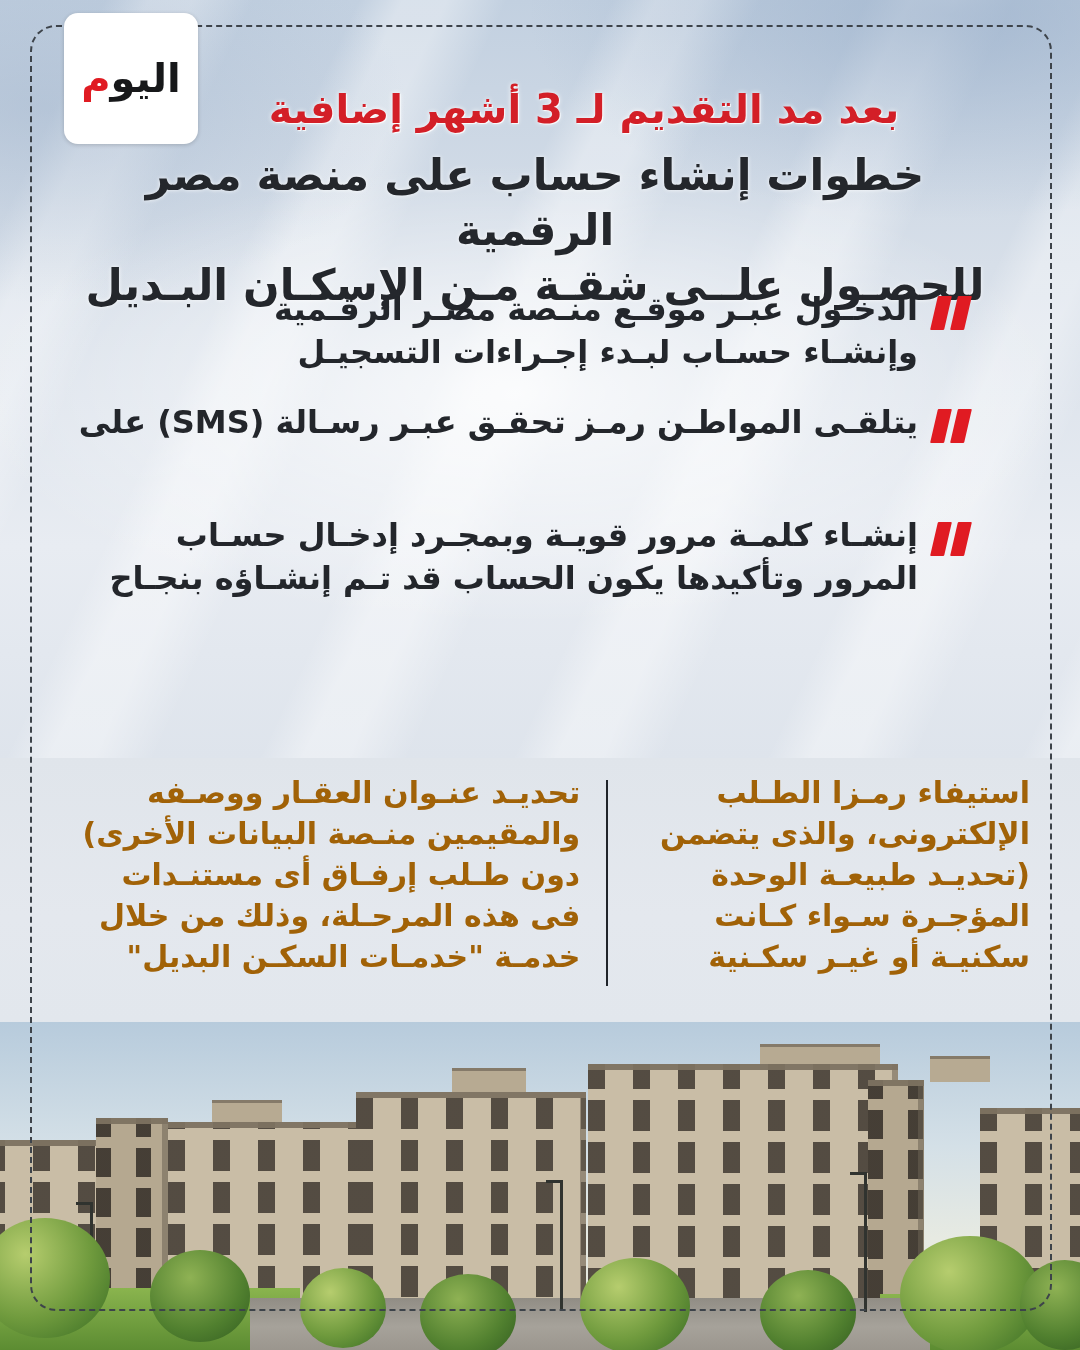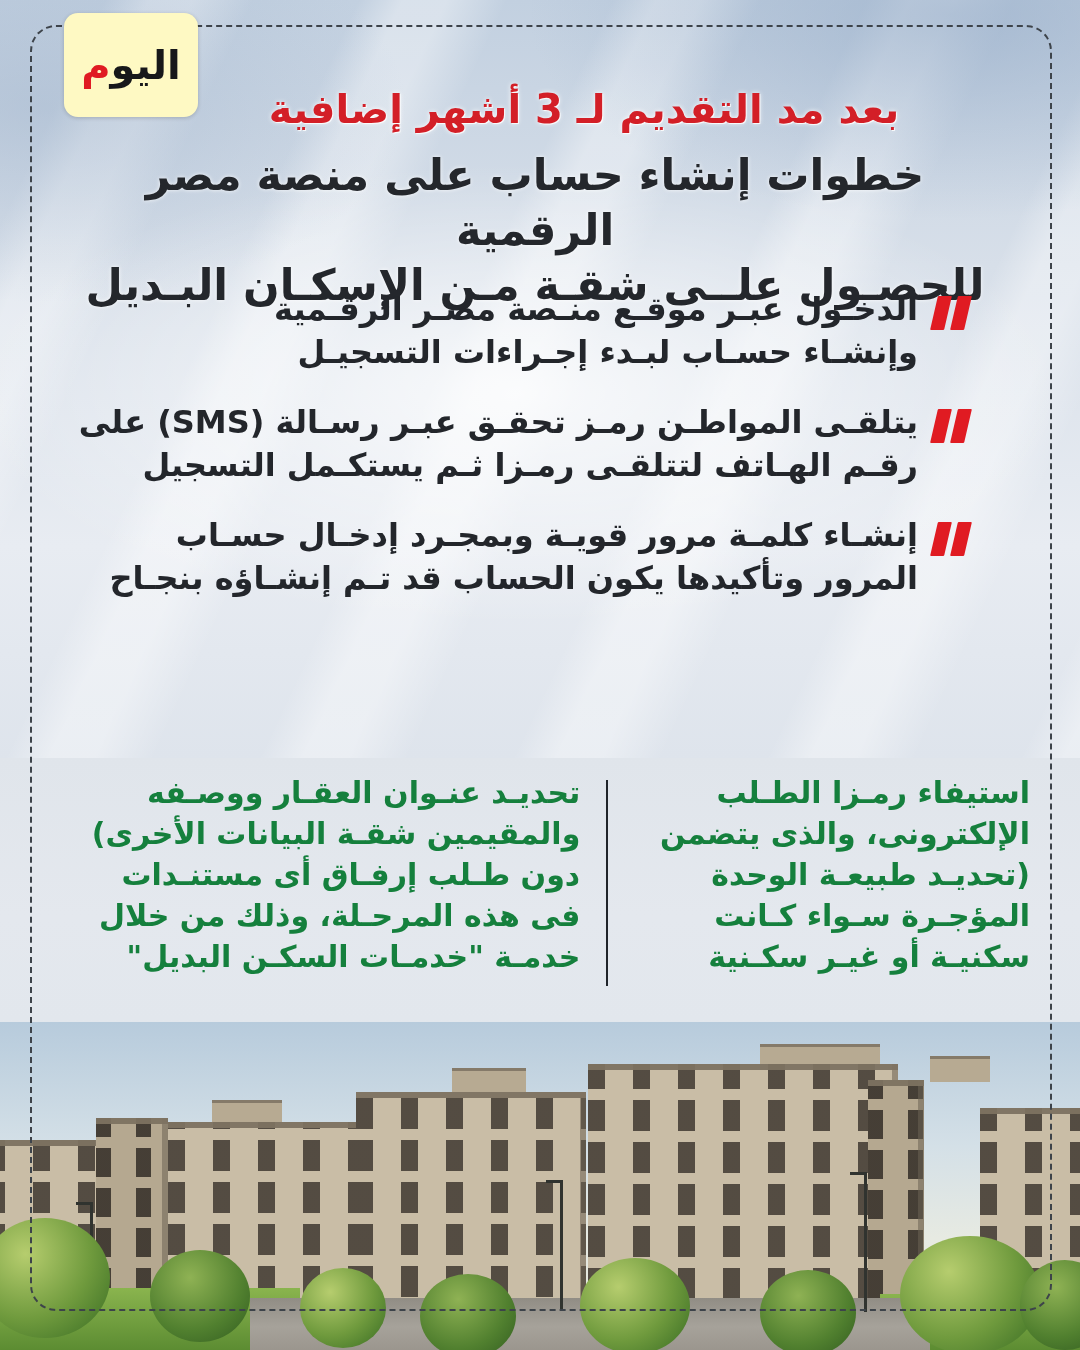--- a/index.html
+++ b/index.html
@@ -23,22 +23,22 @@
   }
 
   
   .frame {
     position:absolute; left:30px; top:25px; width:1022px; height:1286px;
     border:2px dashed #3d434a; border-radius:26px; z-index:40; pointer-events:none;
   }
 
   
   .logo {
-    position:absolute; left:64px; top:13px; width:134px; height:104px; z-index:50;
-    background:#fef9c3; border-radius:14px; box-shadow:0 1px 4px rgba(0,0,0,.18);
+    position:absolute; left:64px; top:13px; width:134px; height:131px; z-index:50;
+    background:#ffffff; border-radius:14px; box-shadow:0 1px 4px rgba(0,0,0,.18);
     display:flex; flex-direction:column; justify-content:center; align-items:center;
     font-weight:bold; font-size:40px; line-height:1.22; color:#17181a;
   }
   .logo .red { color:#e01b22; }
 
   
   .kicker {
     position:absolute; top:86px; left:150px; right:62px; z-index:30;
     text-align:center; font-weight:bold; font-size:40px; color:#d31f27;
     text-shadow:0 0 5px rgba(255,255,255,.95), 1px 1px 0 rgba(255,255,255,.8);
@@ -55,21 +55,21 @@
   .qmark { display:flex; gap:6px; margin-top:8px; flex:0 0 auto; }
   .qmark i { display:block; width:14px; height:34px; background:#e01b22; transform:skewX(-13deg); border-radius:1px; }
   .step-text { font-weight:bold; font-size:32px; line-height:1.35; color:#23262b; text-align:right; }
   .step-text span { display:block; white-space:nowrap; }
 
   
   .columns {
     position:absolute; top:772px; left:36px; right:40px; height:230px; z-index:30;
     display:flex; flex-direction:row; align-items:flex-start;
   }
-  .col { font-weight:bold; font-size:30px; line-height:1.37; color:#15803d; text-align:right; }
+  .col { font-weight:bold; font-size:30px; line-height:1.37; color:#a16207; text-align:right; }
   .col span { display:block; white-space:nowrap; }
   .col-right { flex:0 0 43%; padding-right:10px; }
   .col-left  { flex:1 1 auto; padding-right:26px; }
   .divider { flex:0 0 2px; width:2px; height:206px; background:#20242a; margin-top:8px; }
 
   
   .photo { position:absolute; left:0; top:1022px; width:1080px; height:328px; overflow:hidden;
     background:linear-gradient(180deg,#b7cbdc 0%,#d4e0e7 38%,#e7eae2 66%,#dfe2d8 100%); }
   .bldg { position:absolute; background-color:#c9bda6;
     background-image:
@@ -155,21 +155,20 @@
         <span data-interactable="false">وإنشـاء حسـاب لبـدء إجـراءات التسجيـل</span>
       </div>
     </div>
     <div class="step" data-interactable="false">
       <div class="qmark" data-interactable="false">
           <i></i>
           <i></i>
         </div>
       <div class="step-text" data-interactable="false">
         <span data-interactable="false">يتلقـى المواطـن رمـز تحقـق عبـر رسـالة (SMS) على</span>
-        <span data-interactable="false">رقـم الهـاتف لتتلقـى رمـزا ثـم يستكـمل التسجيل</span>
       </div>
     </div>
     <div class="step" data-interactable="false">
       <div class="qmark" data-interactable="false">
           <i></i>
           <i></i>
         </div>
       <div class="step-text" data-interactable="false">
         <span data-interactable="false">إنشـاء كلمـة مرور قويـة وبمجـرد إدخـال حسـاب</span>
         <span data-interactable="false">المرور وتأكيدها يكون الحساب قد تـم إنشـاؤه بنجـاح</span>
@@ -181,20 +180,20 @@
     <div class="col col-right" data-interactable="false">
       <span data-interactable="false">استيفاء رمـزا الطـلب</span>
       <span data-interactable="false">الإلكترونى، والذى يتضمن</span>
       <span data-interactable="false">(تحديـد طبيعـة الوحدة</span>
       <span data-interactable="false">المؤجـرة سـواء كـانت</span>
       <span data-interactable="false">سكنيـة أو غيـر سكـنية</span>
     </div>
     <div class="divider" data-interactable="false"></div>
     <div class="col col-left" data-interactable="false">
       <span data-interactable="false">تحديـد عنـوان العقـار ووصـفه</span>
-      <span data-interactable="false">والمقيمين شقـة البيانات الأخرى)</span>
+      <span data-interactable="false">والمقيمين منـصة البيانات الأخرى)</span>
       <span data-interactable="false">دون طـلب إرفـاق أى مستنـدات</span>
       <span data-interactable="false">فى هذه المرحـلة، وذلك من خلال</span>
       <span data-interactable="false">خدمـة "خدمـات السكـن البديل"</span>
     </div>
   </div>
 
 </div>
 
 </body></html>

